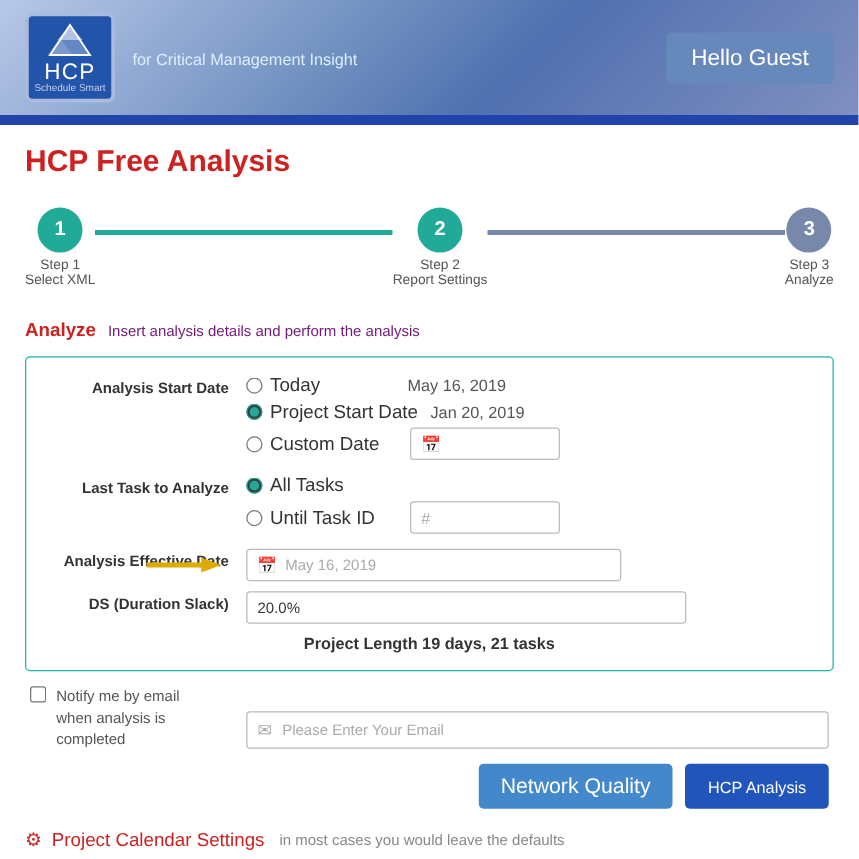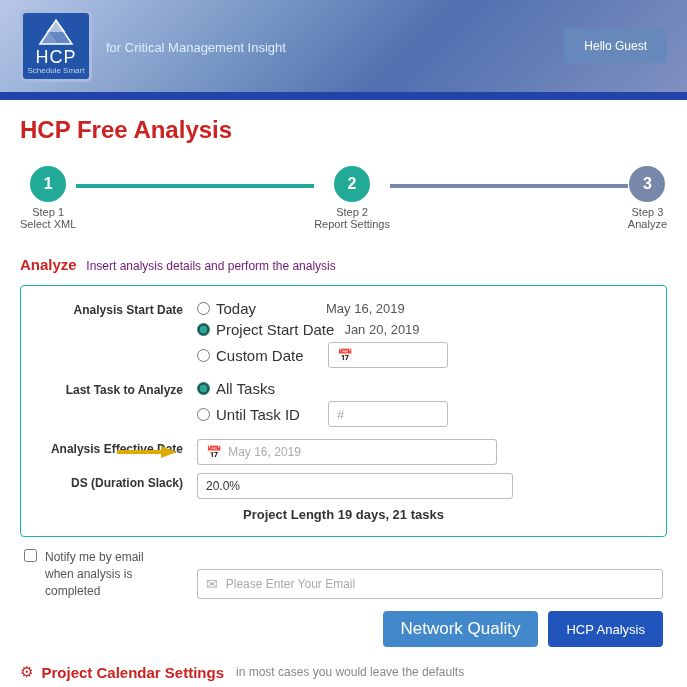--- a/index.html
+++ b/index.html
@@ -30,21 +30,21 @@
     }
     .logo-subtitle { font-size: 8px; font-weight: normal; letter-spacing: 0px; color: #cce; }
     .header-title { color: white; }
     .header-title h1 { font-size: 22px; font-weight: bold; color: white; }
     .header-title p { font-size: 13px; color: #ddeeff; margin-top: 2px; }
     .hello-guest {
       background: #6688bb;
       color: white;
       padding: 10px 20px;
       border-radius: 4px;
-      font-size: 12px;
+      font-size: 18px;
       text-align: right;
     }
 
     
     .blue-bar { background: #2244aa; height: 8px; }
 
     
     .main { background: white; padding: 16px 20px; min-height: 550px; }
 
     .page-title { color: #cc2222; font-size: 24px; font-weight: bold; margin-bottom: 14px; }
@@ -98,21 +98,21 @@
       padding: 3px 8px; font-size: 12px; color: #888;
       display: inline-flex; align-items: center; gap: 6px;
       min-width: 300px; height: 26px;
       background: white;
     }
 
     
     .ds-input {
       border: 1px solid #bbb; border-radius: 3px;
       padding: 3px 8px; font-size: 12px; color: #333;
-      width: 316px; height: 26px;
+      width: 352px; height: 26px;
       background: white;
     }
 
     
     .email-row { display: flex; align-items: flex-end; gap: 23px; margin: 12px 0; }
     .email-checkbox-label { display: flex; align-items: flex-start; gap: 8px; font-size: 12px; color: #555; max-width: 150px; line-height: 1.4; }
     .email-input-box {
       flex: 1; border: 1px solid #bbb; border-radius: 3px;
       padding: 4px 8px; font-size: 12px; color: #aaa;
       display: flex; align-items: center; gap: 8px; height: 30px;
@@ -126,21 +126,21 @@
       padding: 8px 18px; border-radius: 4px; font-size: 17px; cursor: pointer;
     }
     .btn-hcp {
       background: #2255bb; color: white; border: none;
       padding: 8px 18px; border-radius: 4px; font-size: 13px; cursor: pointer;
     }
 
     
     .calendar-settings-header { display: flex; align-items: center; gap: 8px; margin-bottom: 8px; }
     .gear-icon { color: #cc2222; font-size: 15px; }
-    .cal-title { font-size: 15px; font-weight: bold; color: #cc2222; }
+    .cal-title { font-size: 15px; font-weight: normal; color: #cc2222; }
     .cal-sub { font-size: 12px; color: #888; margin-left: 4px; }
 
     .click-to-modify {
       background: #e8ecf0; border: 1px solid #ccc; border-radius: 3px;
       padding: 10px 16px; font-size: 13px; color: #555; cursor: pointer;
     }
   </style>
 </head>
 <body>
 

